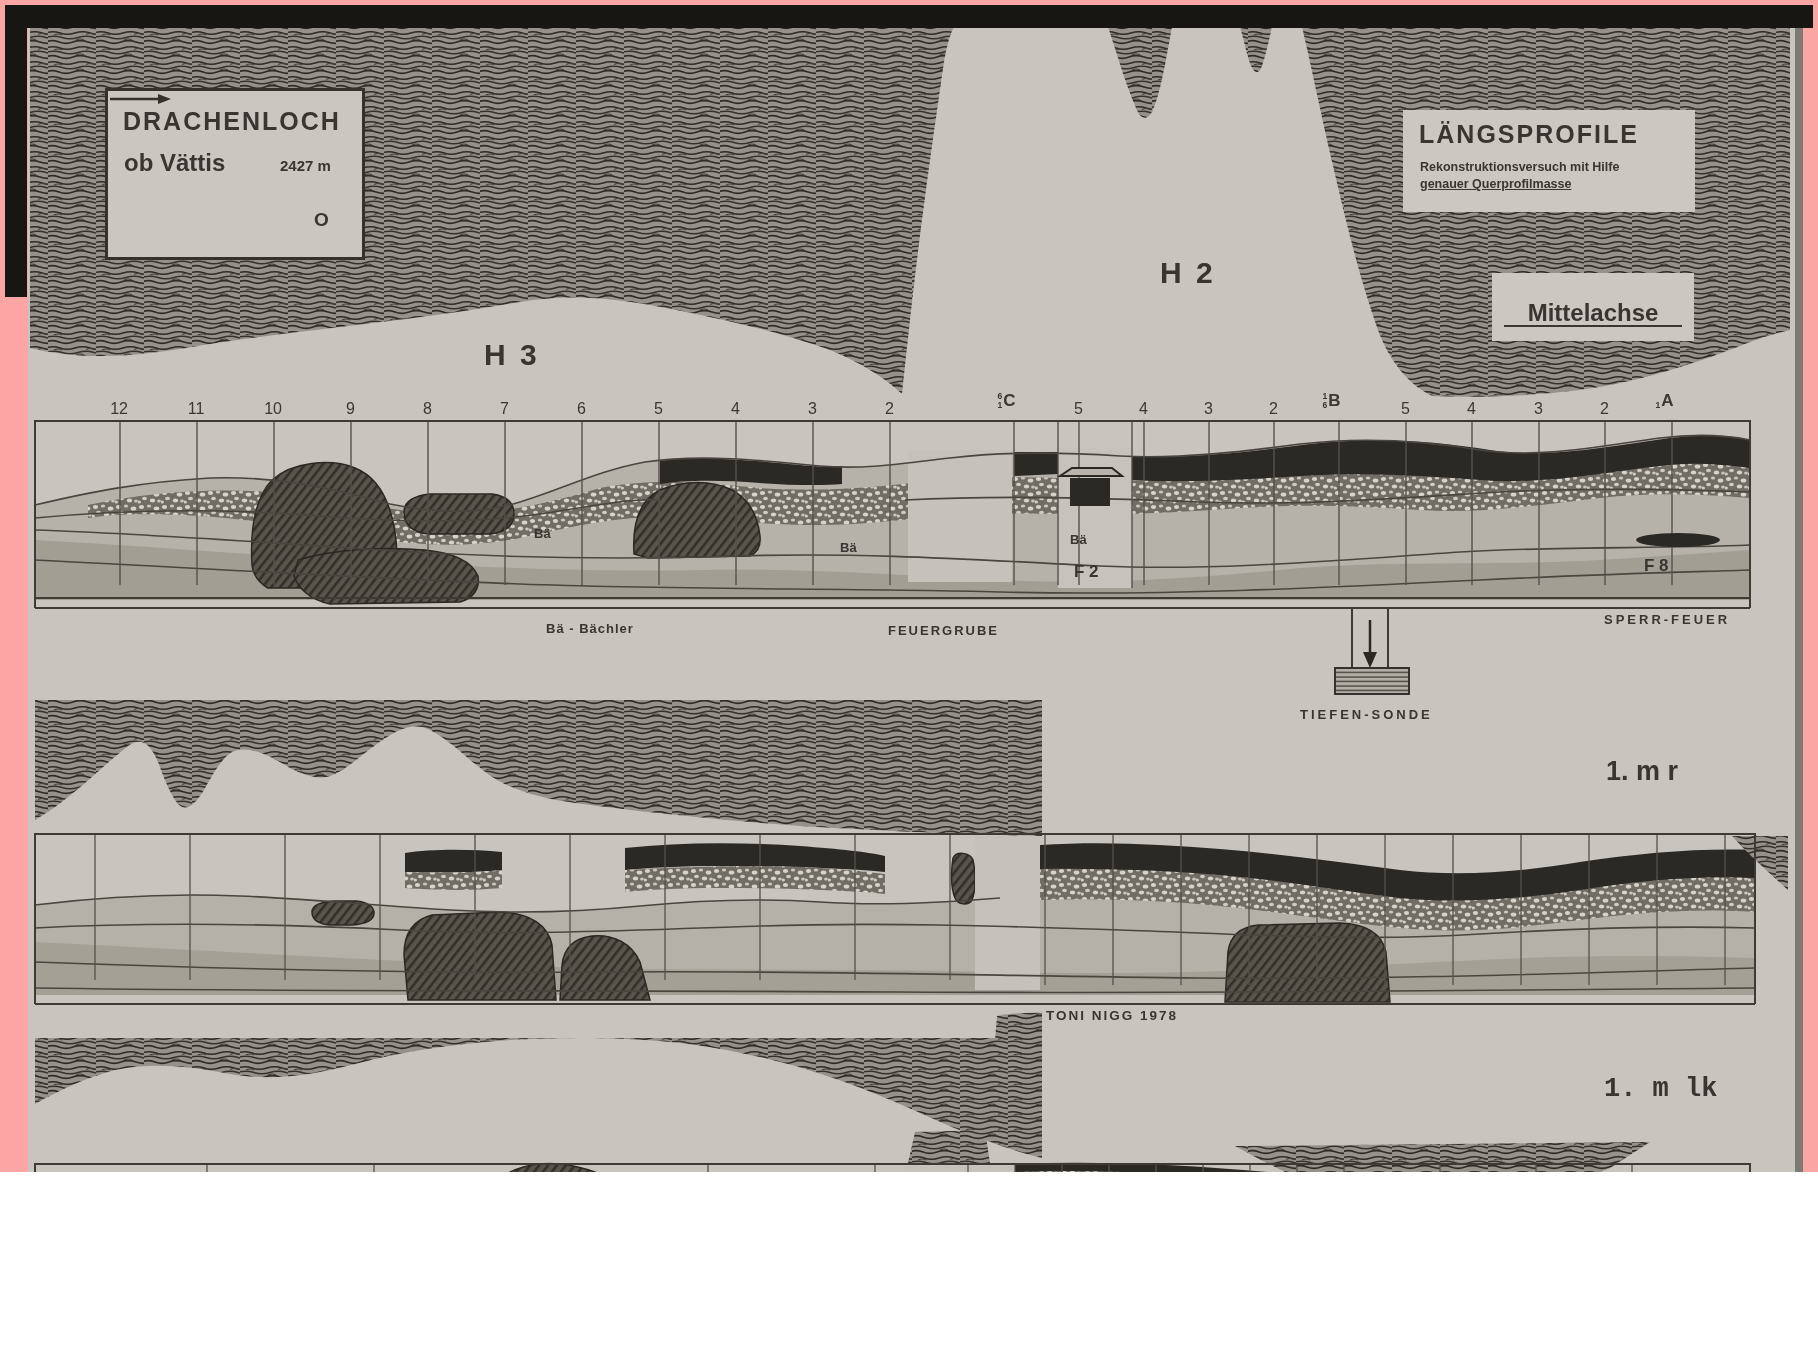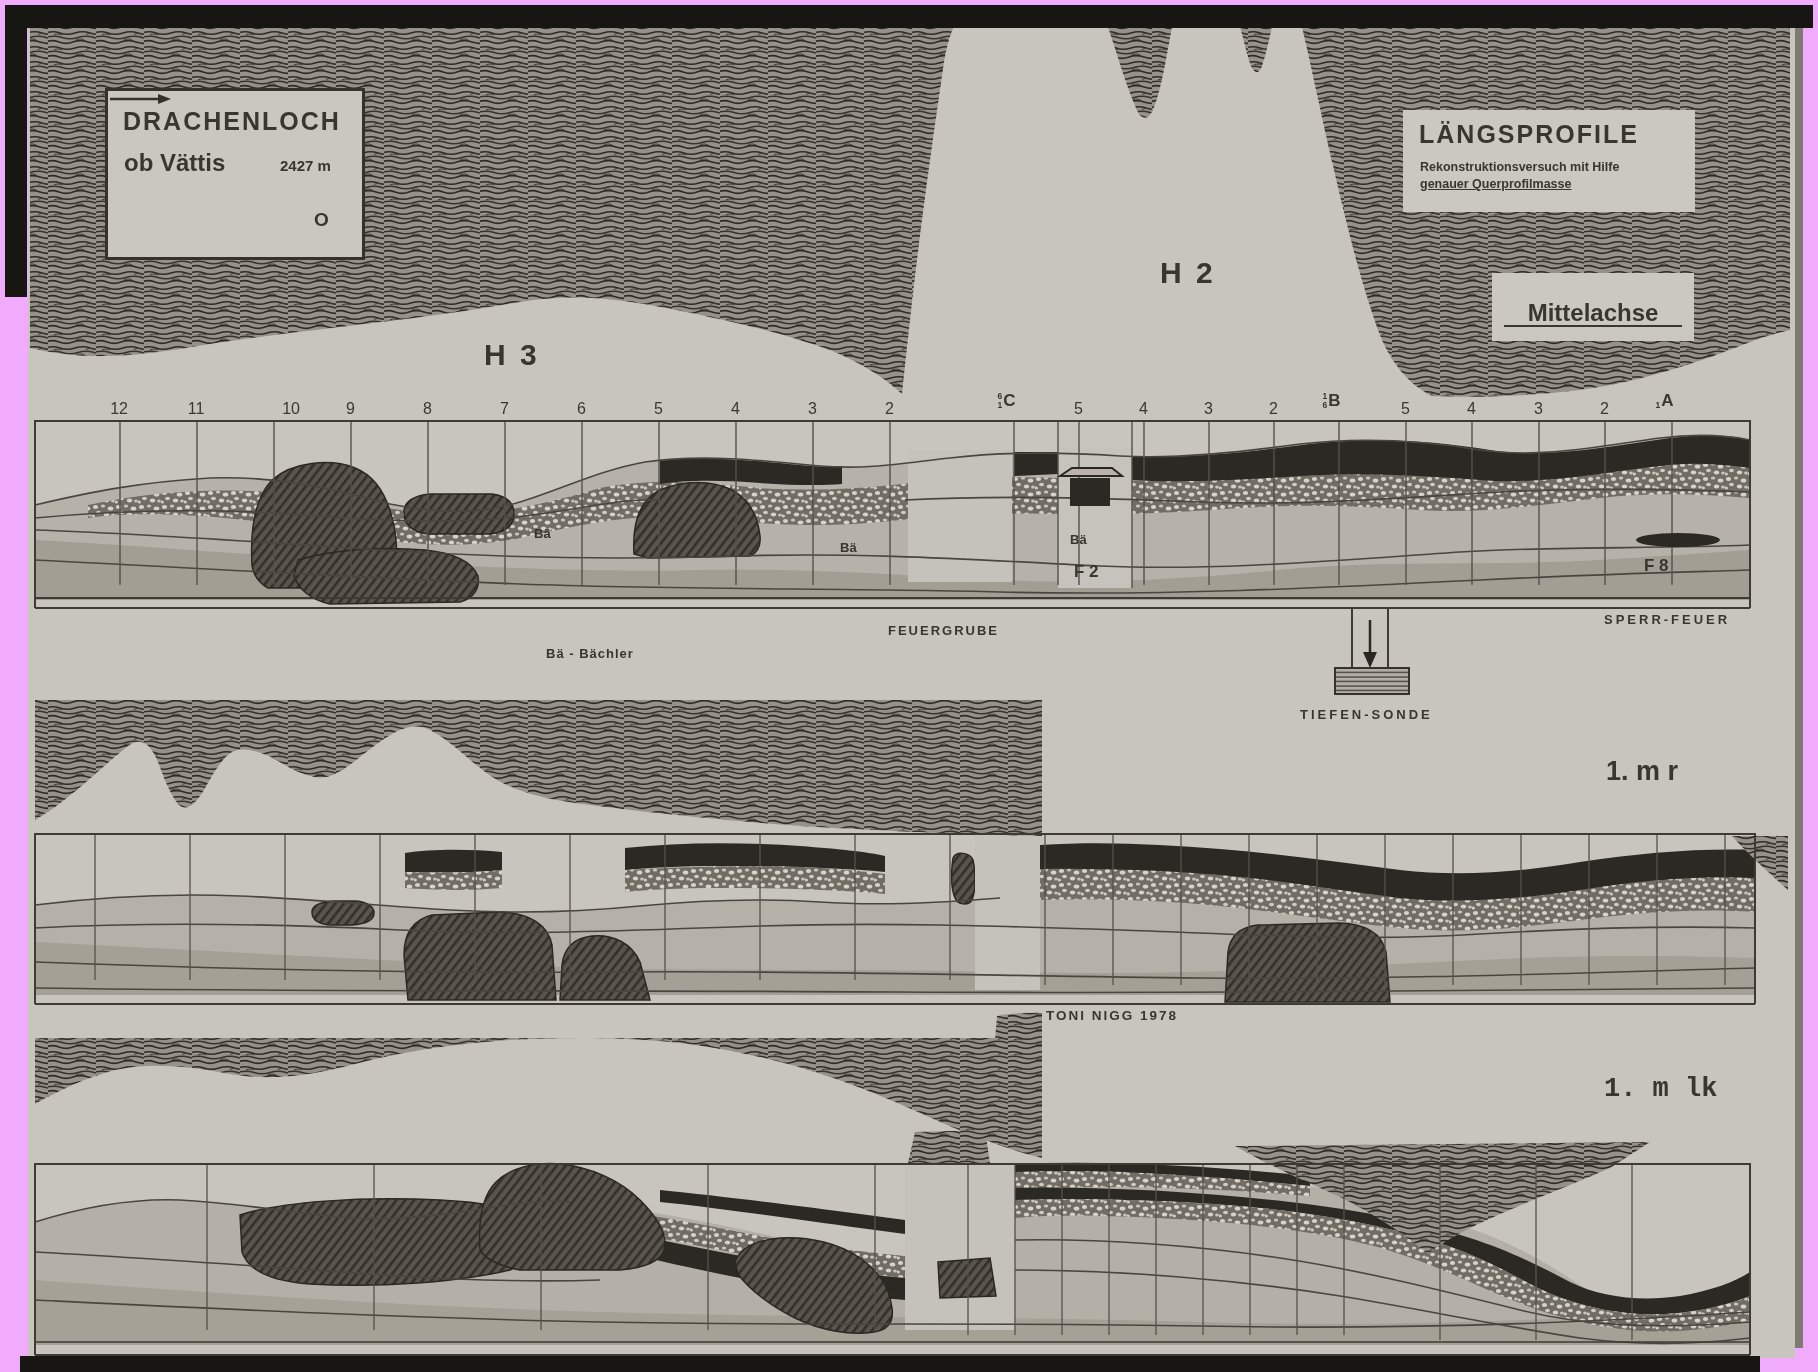--- a/index.html
+++ b/index.html
@@ -1,16 +1,16 @@
 <!DOCTYPE html>
 <html><head>
 <meta charset="utf-8">
 <style>
   html,body{margin:0;padding:0;background:#ffffff;}
-  #stage{position:relative;width:1818px;height:1372px;background:#f0abfc;overflow:hidden;
+  #stage{position:relative;width:1818px;height:1172px;background:#fca5a5;overflow:hidden;
          font-family:"Liberation Sans",sans-serif;color:#393531;}
   #stage svg{position:absolute;left:0;top:0;}
   .lbl{position:absolute;font-weight:bold;white-space:nowrap;color:#393531;}
   .box{position:absolute;}
   #site-box{left:105px;top:88px;width:260px;height:172px;background:#cac7c0;border:3px solid #35322d;box-sizing:border-box;}
   #site-title{position:absolute;left:15px;top:16px;font-size:25px;font-weight:bold;letter-spacing:2px;}
   #site-sub{position:absolute;left:16px;top:58px;font-size:24px;font-weight:bold;}
   #site-elev{position:absolute;left:172px;top:66px;font-size:15px;font-weight:bold;}
   #site-arrow{position:absolute;left:134px;top:128px;}
   #site-o{position:absolute;left:206px;top:118px;font-size:19px;font-weight:bold;}
@@ -19,21 +19,21 @@
   #legend-sub1{position:absolute;left:17px;top:50px;font-size:12.5px;font-weight:bold;}
   #legend-sub2{position:absolute;left:17px;top:67px;font-size:12.5px;font-weight:bold;text-decoration:underline;}
   #axis-box{left:1492px;top:273px;width:202px;height:68px;background:#cbc8c1;}
   #axis-label{position:absolute;left:0;top:26px;width:100%;text-align:center;font-size:24px;font-weight:bold;}
   #axis-rule{position:absolute;left:12px;top:52px;width:178px;height:2px;background:#3a3733;}
   #h3{left:484px;top:338px;font-size:30px;letter-spacing:3px;}
   #h2{left:1140px;top:256px;font-size:30px;letter-spacing:3px;margin-left:20px;}
   .ba{position:absolute;font-size:13px;font-weight:bold;color:#393531;}
   #f2{left:1074px;top:562px;font-size:17px;}
   #f1{left:1644px;top:556px;font-size:17px;}
-  #cap-bachler{left:546px;top:621px;font-size:13px;letter-spacing:1px;margin-top:25px;}
+  #cap-bachler{left:546px;top:621px;font-size:13px;letter-spacing:1px;}
   #cap-feuergrube{left:888px;top:623px;font-size:13px;letter-spacing:2px;}
   #cap-sperrfeuer{left:1604px;top:612px;font-size:13px;letter-spacing:3px;}
   #cap-sonde{left:1300px;top:707px;font-size:13px;letter-spacing:3px;}
   #lbl-mr{left:1606px;top:756px;font-size:27px;}
   #lbl-mlk{left:1604px;top:1074px;font-size:27px;font-family:Liberation Mono, monospace;}
   #credit{left:1046px;top:1008px;font-size:13.5px;letter-spacing:2px;}
   .tick{position:absolute;top:400px;transform:translateX(-55%);font-size:16px;font-weight:normal;color:#3b3733;}
   .sect{position:absolute;top:391px;transform:translateX(-92%);display:flex;align-items:center;color:#3b3733;}
   .scol{display:flex;flex-direction:column;font-size:8.5px;line-height:9px;font-weight:bold;margin-right:1px;text-align:right;}
   .sl{font-size:17px;font-weight:bold;}
@@ -245,21 +245,21 @@
     <span id="axis-label">Mittelachse</span>
     <div id="axis-rule"></div>
   </div>
 
   <span class="lbl" id="h3">H 3</span>
   <span class="lbl" id="h2">H 2</span>
 
   <div id="ticks">
       <div class="tick" style="left: 120px;">12</div>
       <div class="tick" style="left: 197px; text-align: center;">11</div>
-      <div class="tick" style="left: 292px;">10</div>
+      <div class="tick" style="left: 274px;">10</div>
       <div class="tick" style="left: 351px;">9</div>
       <div class="tick" style="left: 428px;">8</div>
       <div class="tick" style="left: 505px;">7</div>
       <div class="tick" style="left: 582px;">6</div>
       <div class="tick" style="left: 659px;">5</div>
       <div class="tick" style="left: 736px;">4</div>
       <div class="tick" style="left: 813px;">3</div>
       <div class="tick" style="left: 890px;">2</div>
       <div class="sect" style="left: 1014px;">
         <span class="scol">

